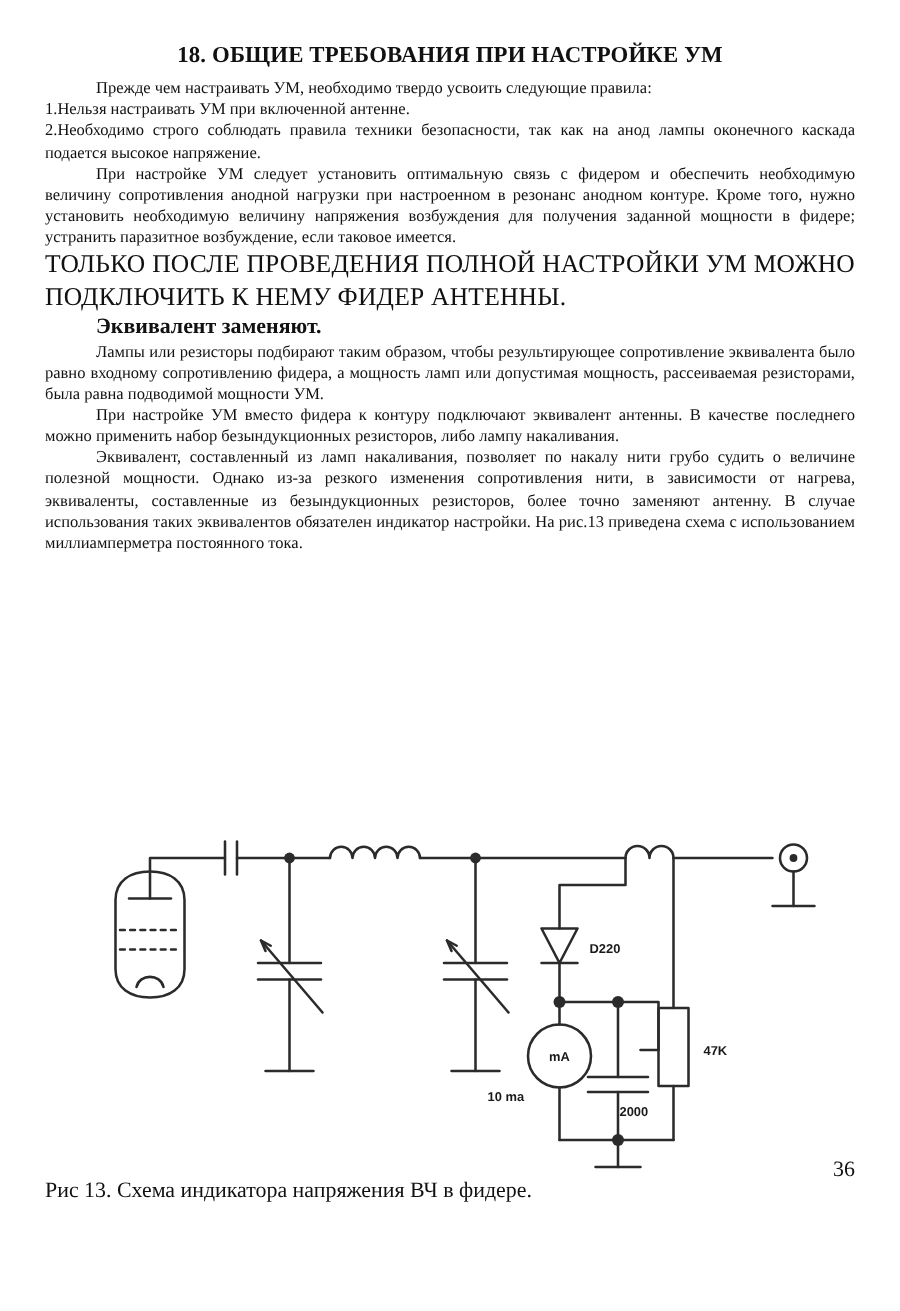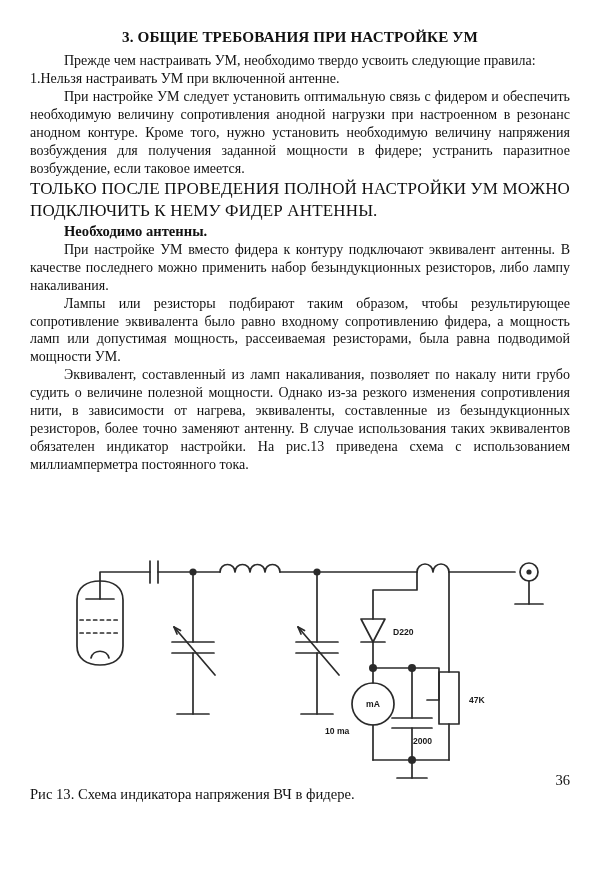--- a/index.html
+++ b/index.html
@@ -32,21 +32,21 @@
   .heading {
     font-size: 15.2px;
     font-weight: bold;
     text-align: center;
     letter-spacing: 0.1px;
     margin: 0 0 6px 0;
     line-height: 1.2;
   }
   p.para {
     margin: 0;
-    font-size: 14px;
+    font-size: 11px;
     line-height: 1.285;
     text-align: justify;
     text-justify: inter-word;
     hyphens: manual;
   }
   p.indent {
     text-indent: 34px;
   }
   p.noindent {
     text-indent: 0;
@@ -87,29 +87,30 @@
     font-size: 14.6px;
   }
   .ct { font-family: "Liberation Sans", sans-serif; font-size: 8.6px; font-weight: bold; fill: #1a1a1a; }
 </style>
 </head>
 <body>
 
 <div class="page">
 
   <div class="content">
-    <h1 class="heading">3. ОБЩИЕ ТРЕБОВАНИЯ ПРИ НАСТРОЙКЕ УМ</h1>
+    <h1 class="heading">18. ОБЩИЕ ТРЕБОВАНИЯ ПРИ НАСТРОЙКЕ УМ</h1>
 
     <p class="para indent">Прежде чем настраивать УМ, необходимо твердо усвоить следующие правила:</p>
     <p class="para noindent">1.Нельзя настраивать УМ при включенной антенне.</p>
+    <p class="para noindent">2.Необходимо строго соблюдать правила техники безопасности, так как на анод лампы оконечного каскада подается высокое напряжение.</p>
     <p class="para indent">При настройке УМ следует установить оптимальную связь с фидером и обеспечить необходимую величину сопротивления анодной нагрузки при настроенном в резонанс анодном контуре. Кроме того, нужно установить необходимую величину напряжения возбуждения для получения заданной мощности в фидере; устранить паразитное возбуждение, если таковое имеется.</p>
     <p class="para caps">ТОЛЬКО ПОСЛЕ ПРОВЕДЕНИЯ ПОЛНОЙ НАСТРОЙКИ УМ МОЖНО ПОДКЛЮЧИТЬ К НЕМУ ФИДЕР АНТЕННЫ.</p>
-    <p class="para subhead">Необходимо антенны.</p>
+    <p class="para subhead">Эквивалент заменяют.</p>
+    <p class="para indent">Лампы или резисторы подбирают таким образом, чтобы результирующее сопротивление эквивалента было равно входному сопротивлению фидера, а мощность ламп или допустимая мощность, рассеиваемая резисторами, была равна подводимой мощности УМ.</p>
     <p class="para indent">При настройке УМ вместо фидера к контуру подключают эквивалент антенны. В качестве последнего можно применить набор безындукционных резисторов, либо лампу накаливания.</p>
-    <p class="para indent">Лампы или резисторы подбирают таким образом, чтобы результирующее сопротивление эквивалента было равно входному сопротивлению фидера, а мощность ламп или допустимая мощность, рассеиваемая резисторами, была равна подводимой мощности УМ.</p>
     <p class="para indent">Эквивалент, составленный из ламп накаливания, позволяет по накалу нити грубо судить о величине полезной мощности. Однако из-за резкого изменения сопротивления нити, в зависимости от нагрева, эквиваленты, составленные из безындукционных резисторов, более точно заменяют антенну. В случае использования таких эквивалентов обязателен индикатор настройки. На рис.13 приведена схема с использованием миллиамперметра постоянного тока.</p>
   </div>
 
   <div class="figure">
     <svg width="500" height="240" viewBox="0 0 500 240" xmlns="http://www.w3.org/2000/svg">
       <g fill="none" stroke="#2b2b2b" stroke-width="1.7" stroke-linecap="round" stroke-linejoin="round">
 
         <g>
           <path d="M22,46 C22,33 32,27 45,27 C58,27 68,33 68,46
                    L68,92 C68,105 58,111 45,111 C32,111 22,105 22,92 Z"></path>

